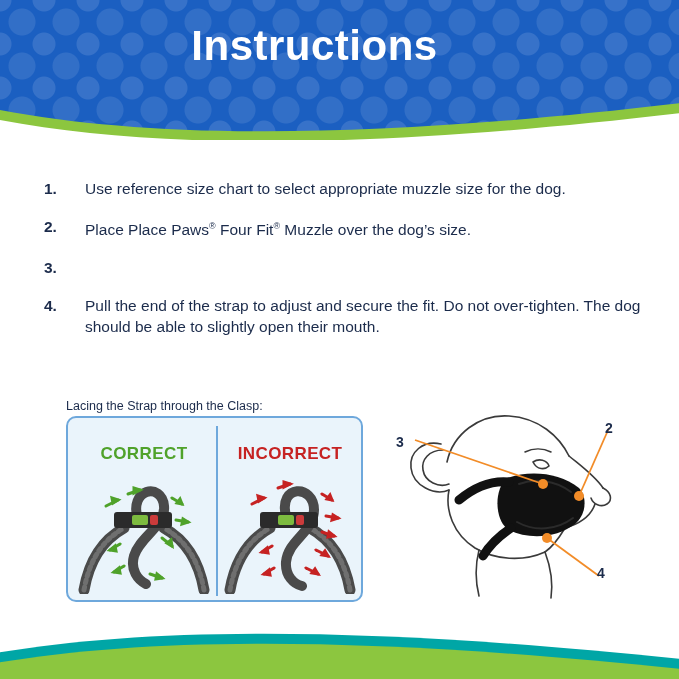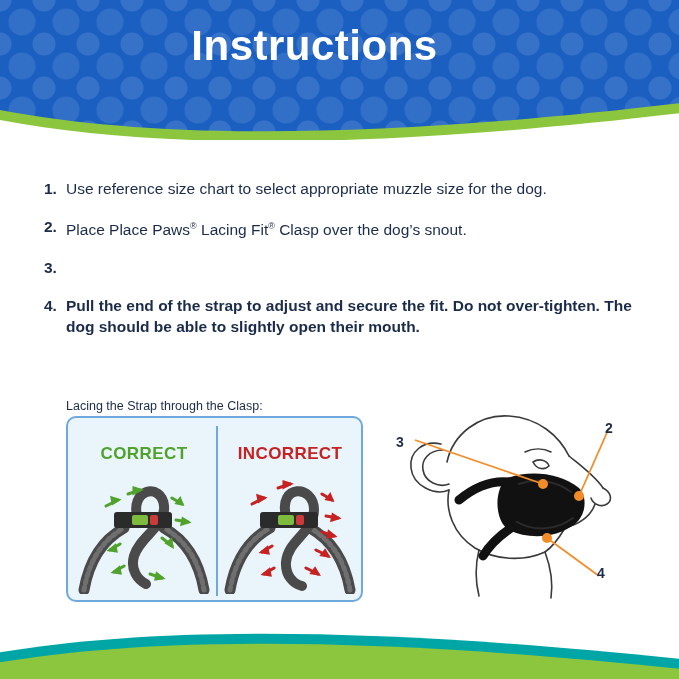--- a/index.html
+++ b/index.html
@@ -88,20 +88,21 @@
     color: #1b2b4b;
     font-size: 15.5px;
     font-weight: bold;
     line-height: 21px;
   }
   .step-text {
     color: #1b2b4b;
     font-size: 15.5px;
     line-height: 21px;
     font-weight: normal;
+    margin-left: 19px;
   }
   .step-text sup {
     font-size: 9px;
     vertical-align: super;
   }
 
   
   #lacing-caption {
     position: absolute;
     left: 66px;
@@ -183,30 +184,30 @@
 
   <div id="steps">
 
     <div class="step">
       <div class="step-num">1.</div>
       <div class="step-text">Use reference size chart to select appropriate muzzle size for the dog.</div>
     </div>
 
     <div class="step">
       <div class="step-num">2.</div>
-      <div class="step-text"><span>Place Place Paws</span><sup>®</sup><span> Lacing Fit</span><sup>®</sup><span> Clasp over the dog’s snout.</span></div>
+      <div class="step-text"><span>Place Place Paws</span><sup>®</sup><span> Four Fit</span><sup>®</sup><span> Muzzle over the dog’s size.</span></div>
     </div>
 
     <div class="step">
       <div class="step-num">3.</div>
     </div>
 
     <div class="step">
       <div class="step-num">4.</div>
-      <div class="step-text" style="max-width:570px;font-weight:bold;">Pull the end of the strap to adjust and secure the fit. Do not over-tighten. The dog should be able to slightly open their mouth.</div>
+      <div class="step-text" style="max-width:570px;">Pull the end of the strap to adjust and secure the fit. Do not over-tighten. The dog should be able to slightly open their mouth.</div>
     </div>
 
   </div>
 
   <div id="lacing-panel">
     <div id="lacing-divider"></div>
     <div class="panel-label" id="label-correct">CORRECT</div>
     <div class="panel-label" id="label-incorrect">INCORRECT</div>
 
     <svg style="position:absolute;left:8px;top:52px;width:136px;height:124px;" viewBox="0 0 136 124">

